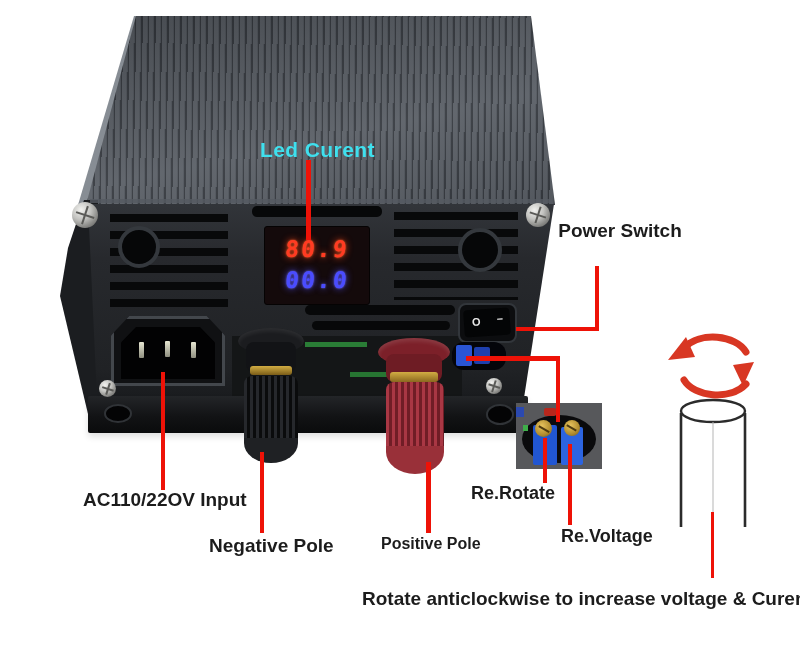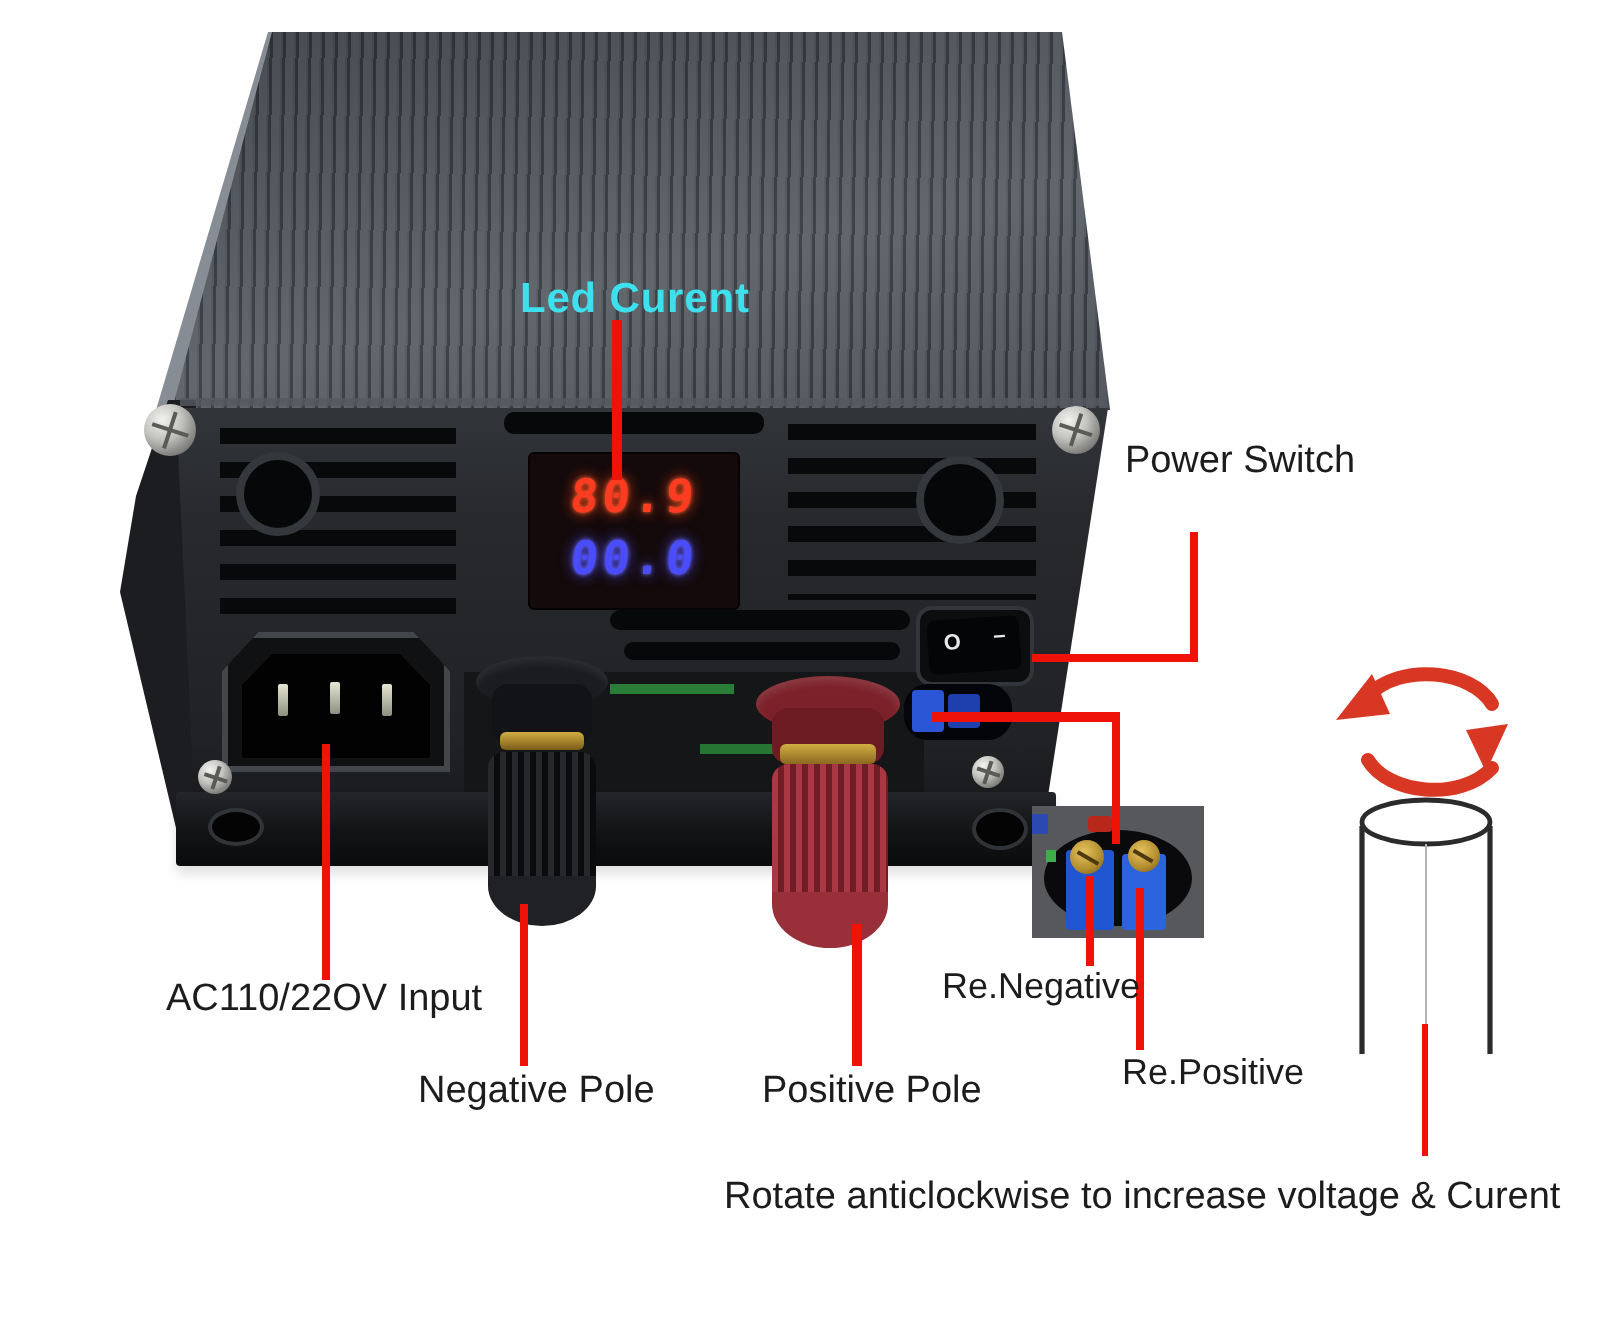--- a/index.html
+++ b/index.html
@@ -78,21 +78,21 @@
   .pot{position:absolute;border-radius:2px;}
   .pot-screw{position:absolute;border-radius:50%;
     background:radial-gradient(circle at 40% 35%,#e7c35e,#b08c2e 60%,#6d521a);}
   .pot-screw::before{content:"";position:absolute;left:15%;top:46%;width:70%;height:2px;background:#4d3a10;
     transform:rotate(30deg);}
 
   
   .rline{background:#ee1207;}
 
   
-  .lbl{color:#1c1c1c;font-weight:normal;white-space:nowrap;}
+  .lbl{color:#1c1c1c;font-weight:bold;white-space:nowrap;}
   .lbl-cyan{color:#3fe0ee;font-weight:bold;letter-spacing:.4px;}
 </style>
 </head>
 <body>
 
 <div class="stage">
 
   <div class="abs left-edge-light"></div>
   <div class="abs case-top"></div>
   <div class="abs case-top-shade"></div>
@@ -198,21 +198,21 @@
   <div class="abs lbl-cyan" style="left:260px;top:138px;font-size:21px;">Led Curent</div>
 
   <div class="abs" style="left:545px;top:220px;width:150px;text-align:center;">
     <div class="lbl" style="font-size:19px;">Power Switch</div>
   </div>
 
   <div class="abs lbl" style="left:83px;top:489px;font-size:19px;">AC110/22OV Input</div>
 
   <div class="abs lbl" style="left:209px;top:535px;font-size:19px;">Negative Pole</div>
 
-  <div class="abs lbl" style="left:381px;top:535px;font-size:19px;">Positive Pole</div>
-
-  <div class="abs lbl" style="left:471px;top:483px;font-size:18px;">Re.Negative</div>
-
-  <div class="abs lbl" style="left:561px;top:526px;font-size:18px;">Re.Positive</div>
+  <div class="abs lbl" style="left:381px;top:535px;font-size:16px;">Positive Pole</div>
+
+  <div class="abs lbl" style="left:471px;top:483px;font-size:18px;">Re.Rotate</div>
+
+  <div class="abs lbl" style="left:561px;top:526px;font-size:18px;">Re.Voltage</div>
 
   <div class="abs lbl" style="left:362px;top:588px;font-size:19px;">Rotate anticlockwise to increase voltage &amp; Curent</div>
 
 </div>
 
 </body></html>

